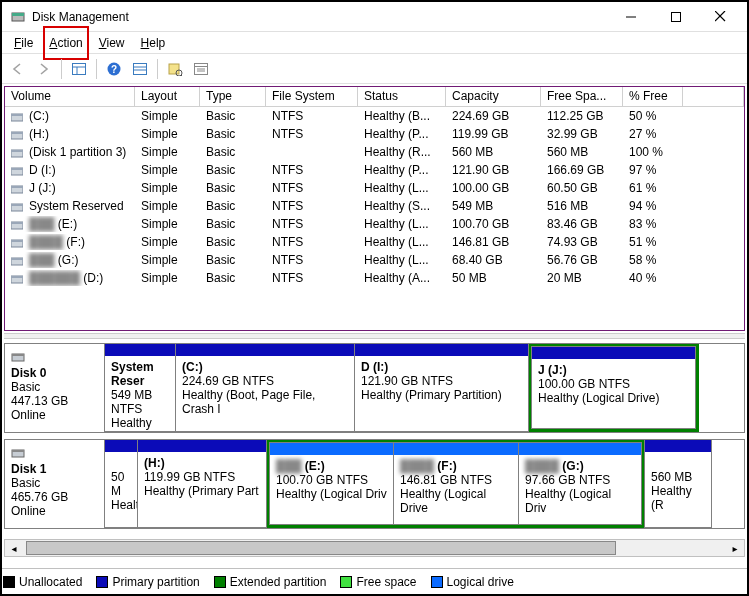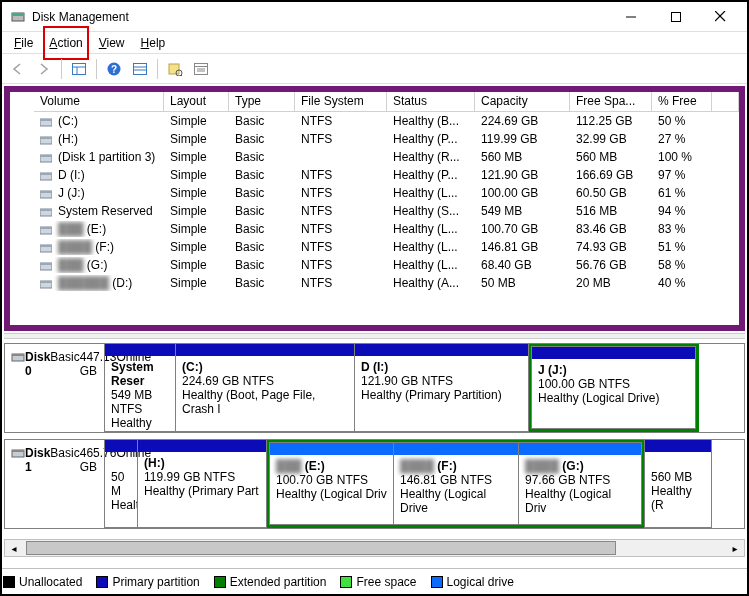--- a/index.html
+++ b/index.html
@@ -32,23 +32,23 @@
   .menu-item.highlight { border: 2px solid #d80000; padding: 8px 4px; }
   .underline { text-decoration: underline; }
   .toolbar {
     display:flex; align-items:center;
     height: 30px; padding:2px 4px;
     border-bottom:1px solid #e0e0e0; gap:2px;
   }
   .tb-btn { width:24px; height:24px; display:flex; align-items:center; justify-content:center; border:1px solid transparent;}
   .tb-sep { width:1px; height:20px; background:#ccc; margin:0 3px;}
   .grid-area {
-    border:6px solid #701a75; margin:2px; flex:0 0 auto;
+    border:1px solid #701a75; margin:2px; flex:0 0 auto;
     height: 245px; overflow:hidden; background:#fff;
-    display:flex; flex-direction:column;padding-left:24px;
+    display:flex; flex-direction:column;
   }
   .grid-header {
     display:flex; background:#fff; border-bottom:1px solid #d0d0d0;
     height:20px; flex:0 0 auto;
   }
   .gh-cell {
     border-right:1px solid #d0d0d0; padding:2px 6px; font-size:12px;
     background:#fff; overflow:hidden; white-space:nowrap; text-overflow:ellipsis;
   }
   .grid-body { flex:1; overflow:hidden;}
@@ -60,21 +60,21 @@
   .col-fs{width:92px;} .col-status{width:88px;} .col-cap{width:95px;}
   .col-free{width:82px;} .col-pfree{width:60px;} .col-end{flex:1;}
   .vol-icon { display:inline-block; width:14px; height:12px; margin-right:4px; vertical-align:-2px;}
 
   .splitter { height:6px; background:#f0f0f0; border-top:1px solid #ccc; border-bottom:1px solid #ccc; margin:0 2px;}
 
   .disk-area { flex:1; overflow:hidden; margin:0 2px; display:flex; flex-direction:column; gap:6px; padding-top:4px;}
   .disk-row { display:flex; height:90px; border:1px solid #808080;}
   .disk-label {
     width:100px; border-right:1px solid #808080; padding:6px; background:#fff;
-    display:flex; flex-direction:row; font-size:12px;
+    display:flex; flex-direction:column; font-size:12px;
   }
   .disk-label .dicon { width:14px; height:14px; margin-bottom:2px;}
   .disk-parts { flex:1; display:flex; position:relative;}
   .part {
     border:1px solid #808080; margin:-1px 0 0 -1px;
     display:flex; flex-direction:column; overflow:hidden; position:relative;
   }
   .part-stripe { height:12px; width:100%;}
   .part-body { flex:1; padding:4px 6px; overflow:hidden; font-size:12px;}
   .part-body b { font-weight:bold;}

